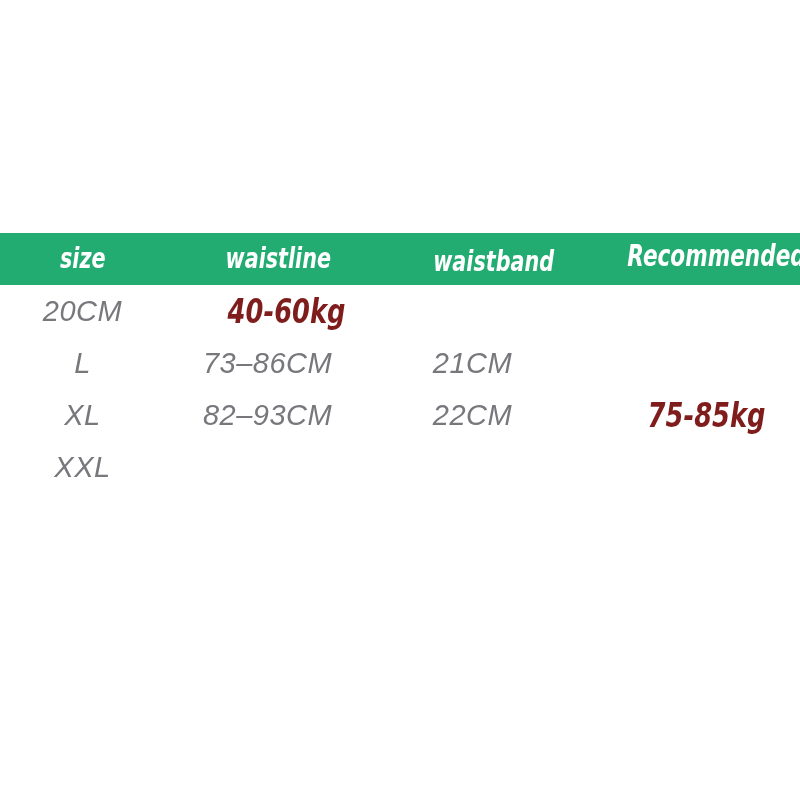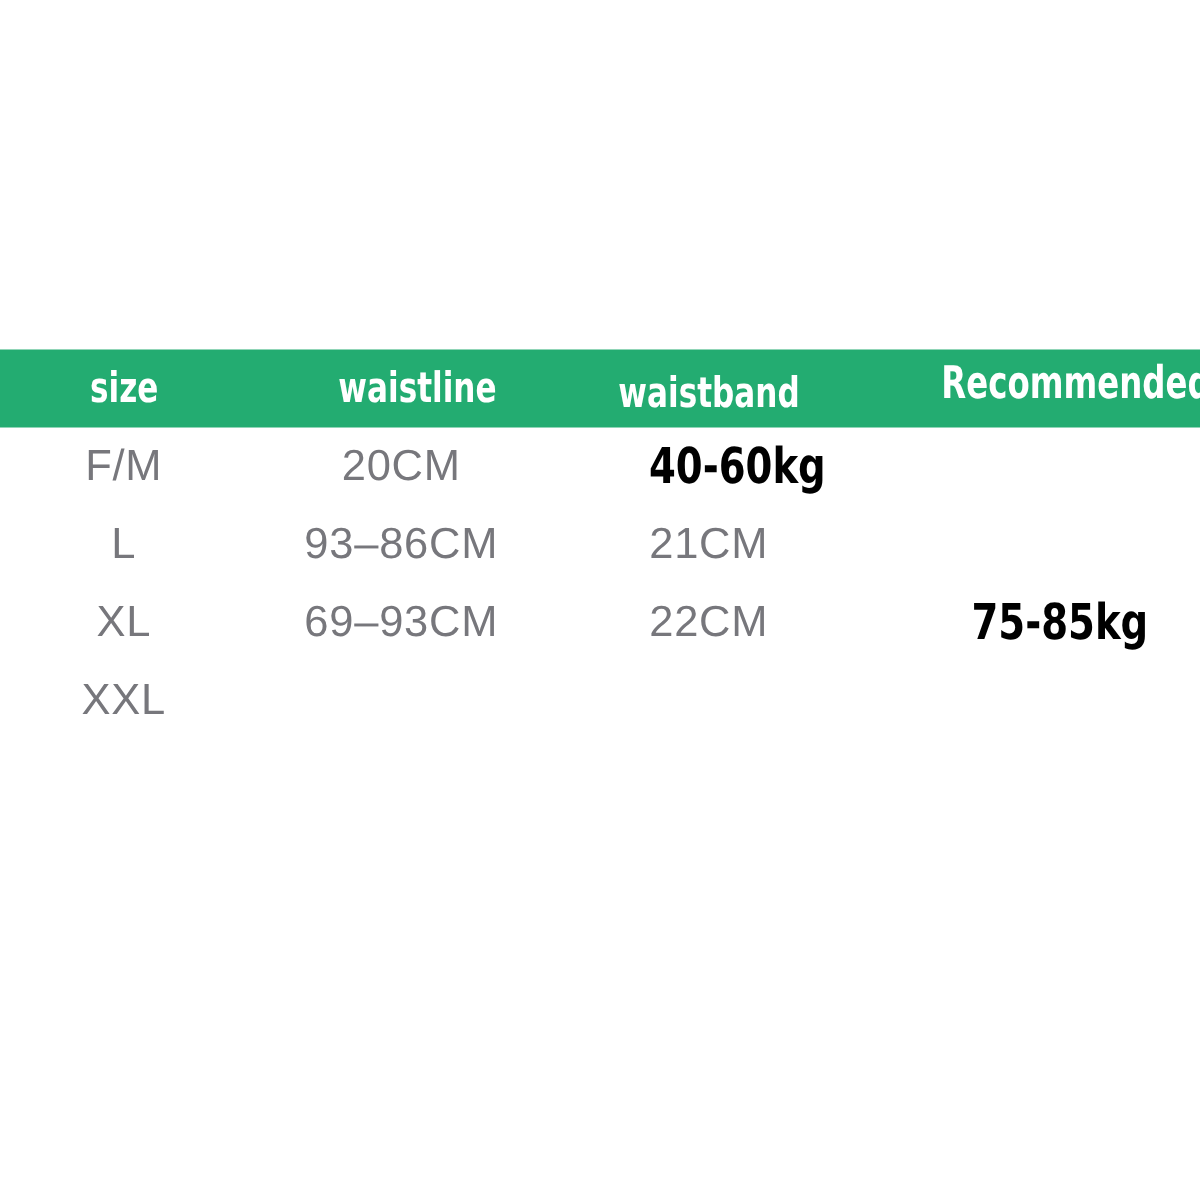--- a/index.html
+++ b/index.html
@@ -12,20 +12,21 @@
     background: #ffffff;
     font-family: "Liberation Sans", sans-serif;
     overflow: hidden;
     position: relative;
   }
   .size-chart {
     position: absolute;
     top: 233px;
     left: 0;
     width: 800px;
+    font-style: italic;
   }
   .head-band {
     display: grid;
     grid-template-columns: 165px 205px 205px 225px;
     height: 52px;
     background: #23ac71;
     align-items: center;
   }
   .head-band .cell {
     text-align: center;
@@ -34,42 +35,42 @@
   }
   .head-band .cell span {
     display: inline-block;
     font-family: "DejaVu Sans", sans-serif;
     font-weight: bold;
     font-size: 28px;
     transform: scaleX(0.74);
     white-space: nowrap;
   }
   .head-band .c2 { padding-left: 22px; }
-  .head-band .c3 { padding-top: 6px; }
+  .head-band .c3 { padding-top: 6px; text-align: right; }
   .head-band .c4 { padding-right: 10px; padding-bottom: 7px; }
   .head-band .c4 span { font-size: 30px; transform: scaleX(0.72); }
 
   .row {
     display: grid;
     grid-template-columns: 165px 205px 205px 225px;
     height: 52px;
     align-items: center;
   }
   .row .cell {
     text-align: center;
     font-size: 29px;
     font-weight: 300;
     color: #77777c;
     letter-spacing: 0.5px;
     white-space: nowrap;
     line-height: 1;
   }
   .row .weight {
     padding-left: 38px;
-    color: #000000;
+    color: #7f1d1d;
     letter-spacing: 0;
   }
   .row .weight span {
     display: inline-block;
     font-family: "DejaVu Sans", sans-serif;
     font-weight: bold;
     font-size: 33px;
     transform: scaleX(0.78);
     white-space: nowrap;
   }
@@ -80,34 +81,33 @@
 <div class="size-chart">
 
   <div class="head-band">
     <div class="cell c1"><span>size</span></div>
     <div class="cell c2"><span>waistline</span></div>
     <div class="cell c3"><span>waistband</span></div>
     <div class="cell c4"><span>Recommended weight</span></div>
   </div>
 
   <div class="row">
-    <div class="cell">F/M</div>
     <div class="cell">20CM</div>
     <div class="cell weight"><span>40-60kg</span></div>
   </div>
 
   <div class="row">
     <div class="cell">L</div>
-    <div class="cell">93–86CM</div>
+    <div class="cell">73–86CM</div>
     <div class="cell">21CM</div>
   </div>
 
   <div class="row">
     <div class="cell">XL</div>
-    <div class="cell">69–93CM</div>
+    <div class="cell">82–93CM</div>
     <div class="cell">22CM</div>
     <div class="cell weight"><span>75-85kg</span></div>
   </div>
 
   <div class="row">
     <div class="cell">XXL</div>
   </div>
 
 </div>
 

